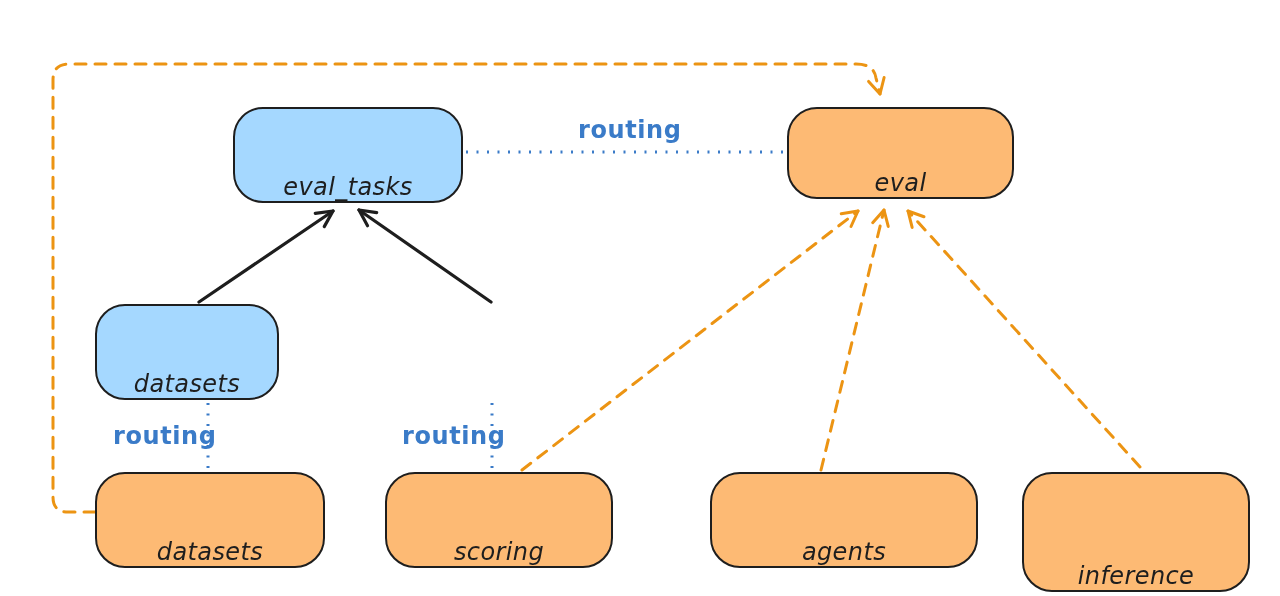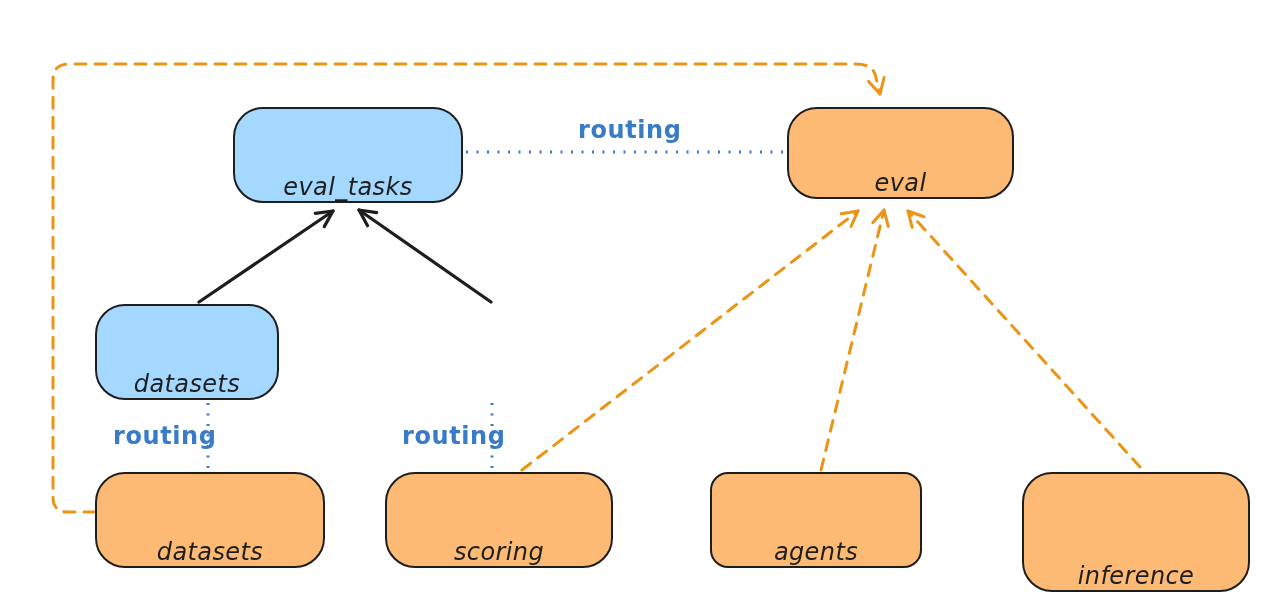--- a/index.html
+++ b/index.html
@@ -31,21 +31,21 @@
   }
   .node.blue  { background: #a5d8ff; }
   .node.green { background: #fdba74; }
 
   #node-eval-tasks        { left: 233px;  top: 107px; width: 230px; height: 96px; }
   #node-eval              { left: 787px;  top: 107px; width: 227px; height: 92px; }
   #node-datasets          { left: 95px;   top: 304px; width: 184px; height: 96px; }
   #node-scoring-functions { left: 381px;  top: 304px; width: 229px; height: 96px; }
   #node-datasetio         { left: 95px;   top: 472px; width: 230px; height: 96px; }
   #node-scoring           { left: 385px;  top: 472px; width: 228px; height: 96px; }
-  #node-agents            { left: 710px;  top: 472px; width: 212px; height: 96px; border-radius: 18px; }
+  #node-agents            { left: 710px;  top: 472px; width: 268px; height: 96px; }
   #node-inference         { left: 1022px; top: 472px; width: 228px; height: 120px; }
 
   .routing-label {
     position: absolute;
     color: #3a7bc8;
     font-size: 24px;
     font-weight: 600;
     letter-spacing: 0.6px;
   }
   #label-routing-top      { left: 578px; top: 116px; }

